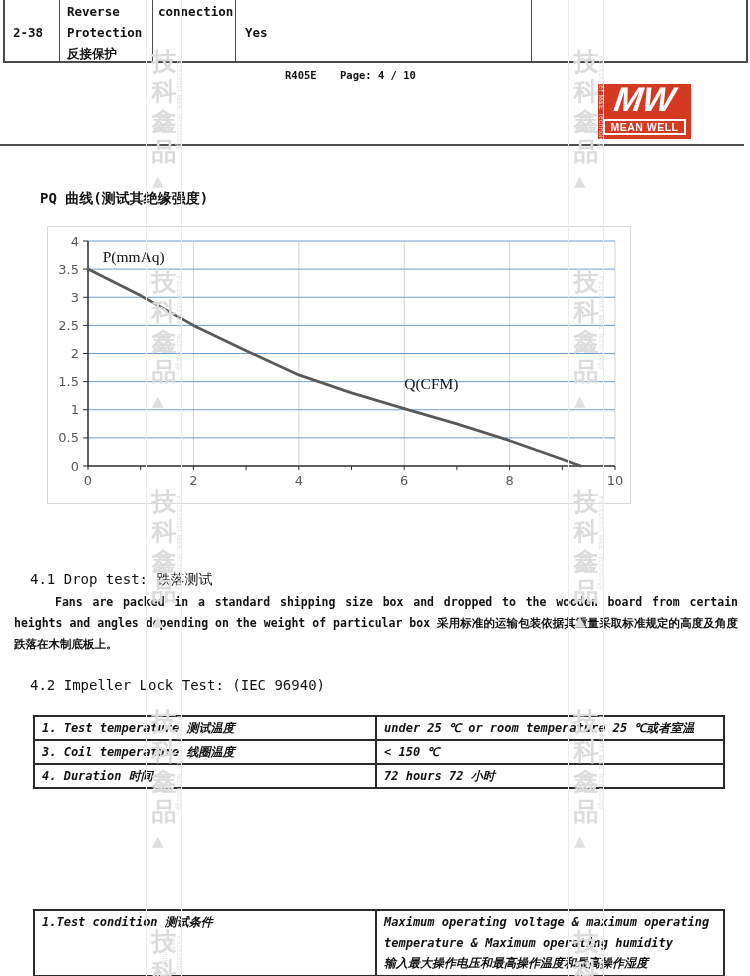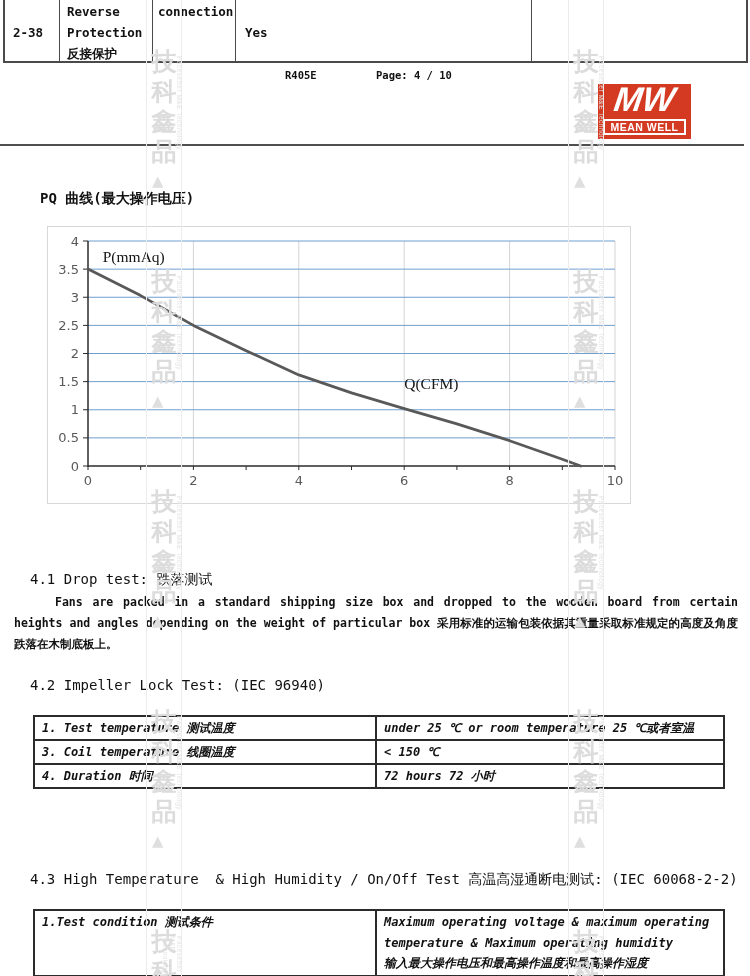--- a/index.html
+++ b/index.html
@@ -56,29 +56,29 @@
     <div class="tt-v" style="left:526px"></div>
     <div class="tt-txt" style="left:8px;top:26px">2-38</div>
     <div class="tt-txt" style="left:62px;top:5px" id="tt-item">Reverse
 Protection
 反接保护</div>
     <div class="tt-txt" style="left:153px;top:5px">connection</div>
     <div class="tt-txt" style="left:240px;top:26px">Yes</div>
   </div>
 
   <div class="abs hdr-small" style="left:285px;top:69px">R405E</div>
-  <div class="abs hdr-small" style="left:376px;top:69px">Page: 4 / 10</div>
+  <div class="abs hdr-small" style="left:340px;top:69px">Page: 4 / 10</div>
 
   <div id="logo" class="abs" style="background: rgb(212, 58, 33);">
     <div class="mw">MW</div>
     <div class="nm">MEAN WELL</div>
   </div>
   <div id="hrule" class="abs"></div>
 
-  <div class="abs h1" style="left:40px;top:190px">PQ 曲线(最大操作电压)</div>
+  <div class="abs h1" style="left:40px;top:190px">PQ 曲线(测试其绝缘强度)</div>
 
   <div id="chart-box" class="abs">
     <svg id="chart-svg" width="580" height="274" viewBox="0 0 580 274">
         <line x1="145.4" y1="14" x2="145.4" y2="239" stroke="#d4d4d4" stroke-width="1"></line>
         <line x1="250.8" y1="14" x2="250.8" y2="239" stroke="#d4d4d4" stroke-width="1"></line>
         <line x1="356.2" y1="14" x2="356.2" y2="239" stroke="#d4d4d4" stroke-width="1"></line>
         <line x1="461.6" y1="14" x2="461.6" y2="239" stroke="#d4d4d4" stroke-width="1"></line>
         <line x1="567" y1="14" x2="567" y2="239" stroke="#d4d4d4" stroke-width="1"></line>
         <line x1="40" y1="210.875" x2="567" y2="210.875" stroke="#6f9ecf" stroke-width="1"></line>
         <line x1="40" y1="182.75" x2="567" y2="182.75" stroke="#6f9ecf" stroke-width="1"></line>
@@ -149,21 +149,20 @@
           <td>3. Coil temperature 线圈温度</td>
           <td>&lt; 150 ℃</td>
         </tr>
         <tr style="height: 22px;">
           <td>4. Duration 时间</td>
           <td>72 hours 72 小时</td>
         </tr>
       </tbody>
   </table>
 
-  <div class="abs h2" style="left:30px;top:871px">4.3 High Temperature  &amp; High Humidity / On/Off Test 高温高湿通断电测试: (IEC 60068-2-2)</div>
   <table id="t43" class="abs doc">
     <colgroup>
         <col style="width:342px">
         <col style="width:348px">
       </colgroup>
     <tbody>
         <tr style="height: 60px;">
           <td>1.Test condition 测试条件</td>
           <td>Maximum operating voltage &amp; maximum operating
 temperature &amp; Maximum operating humidity

